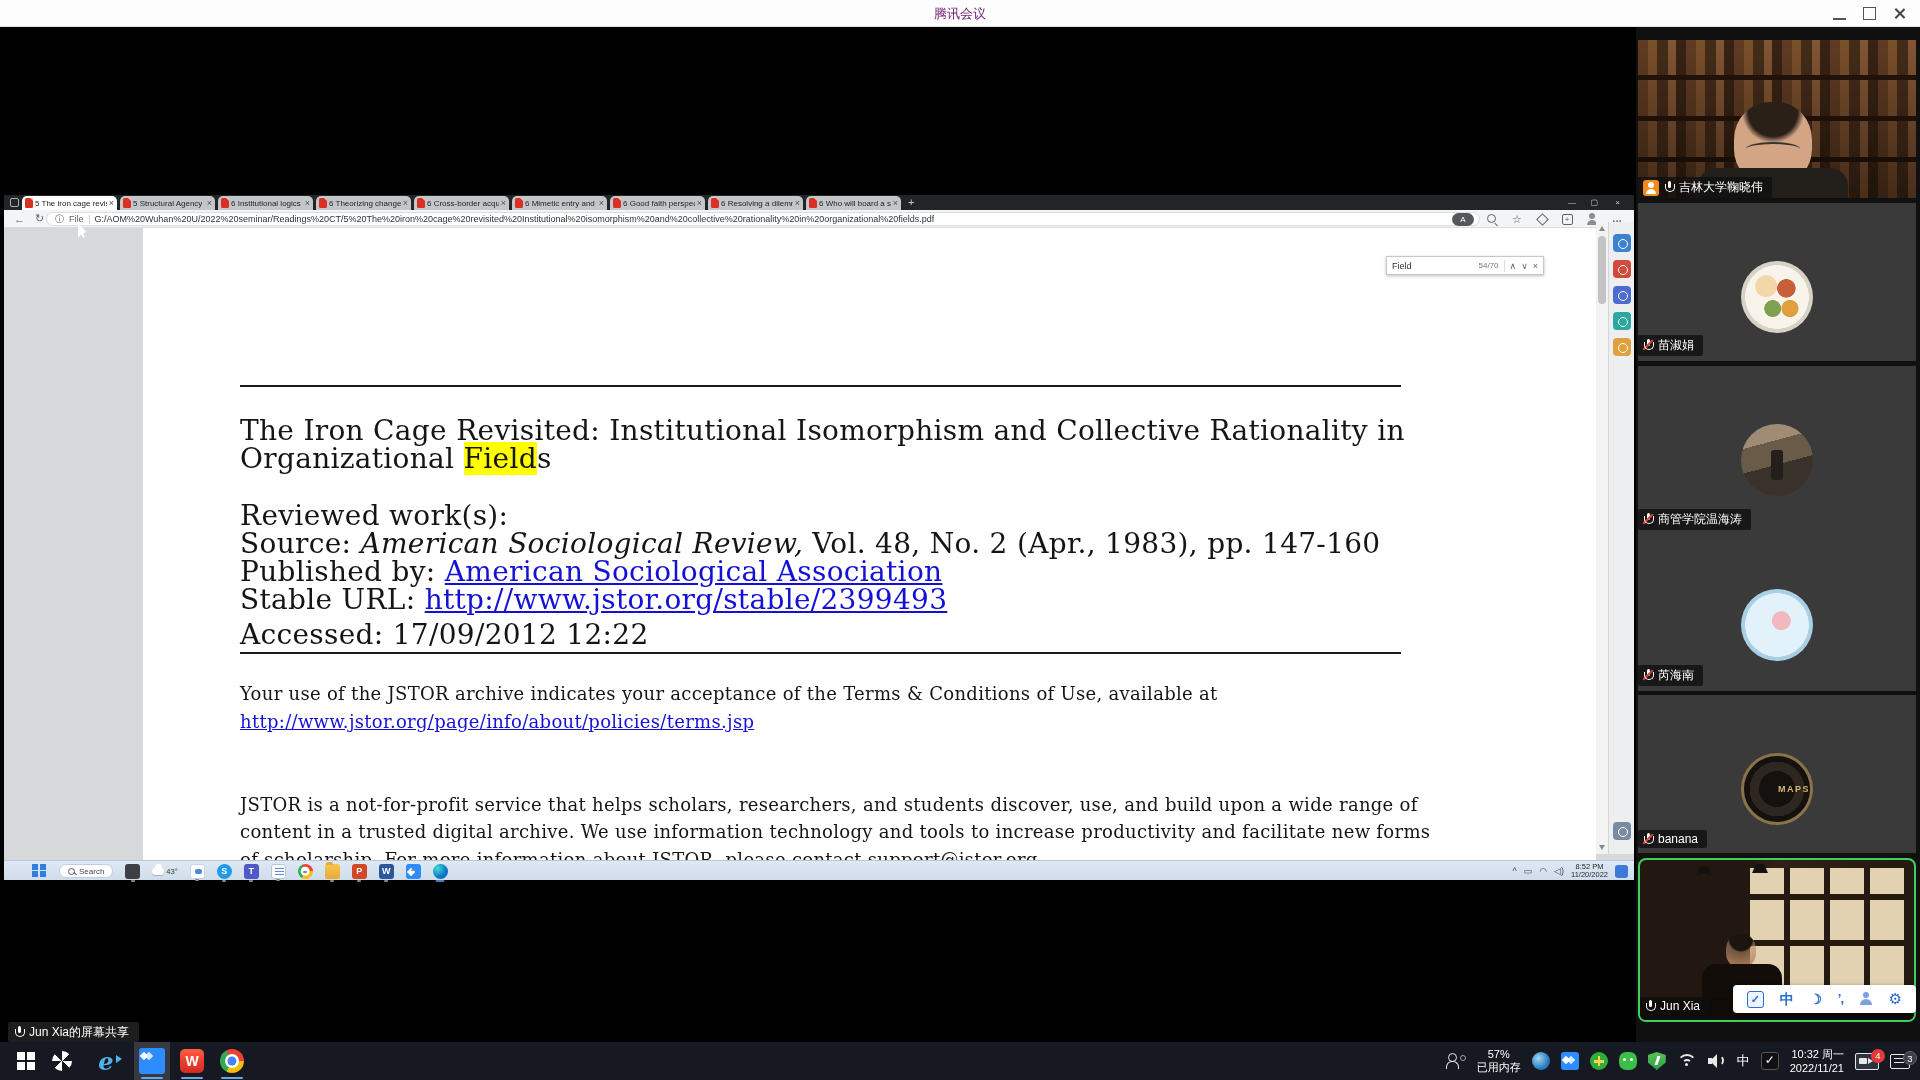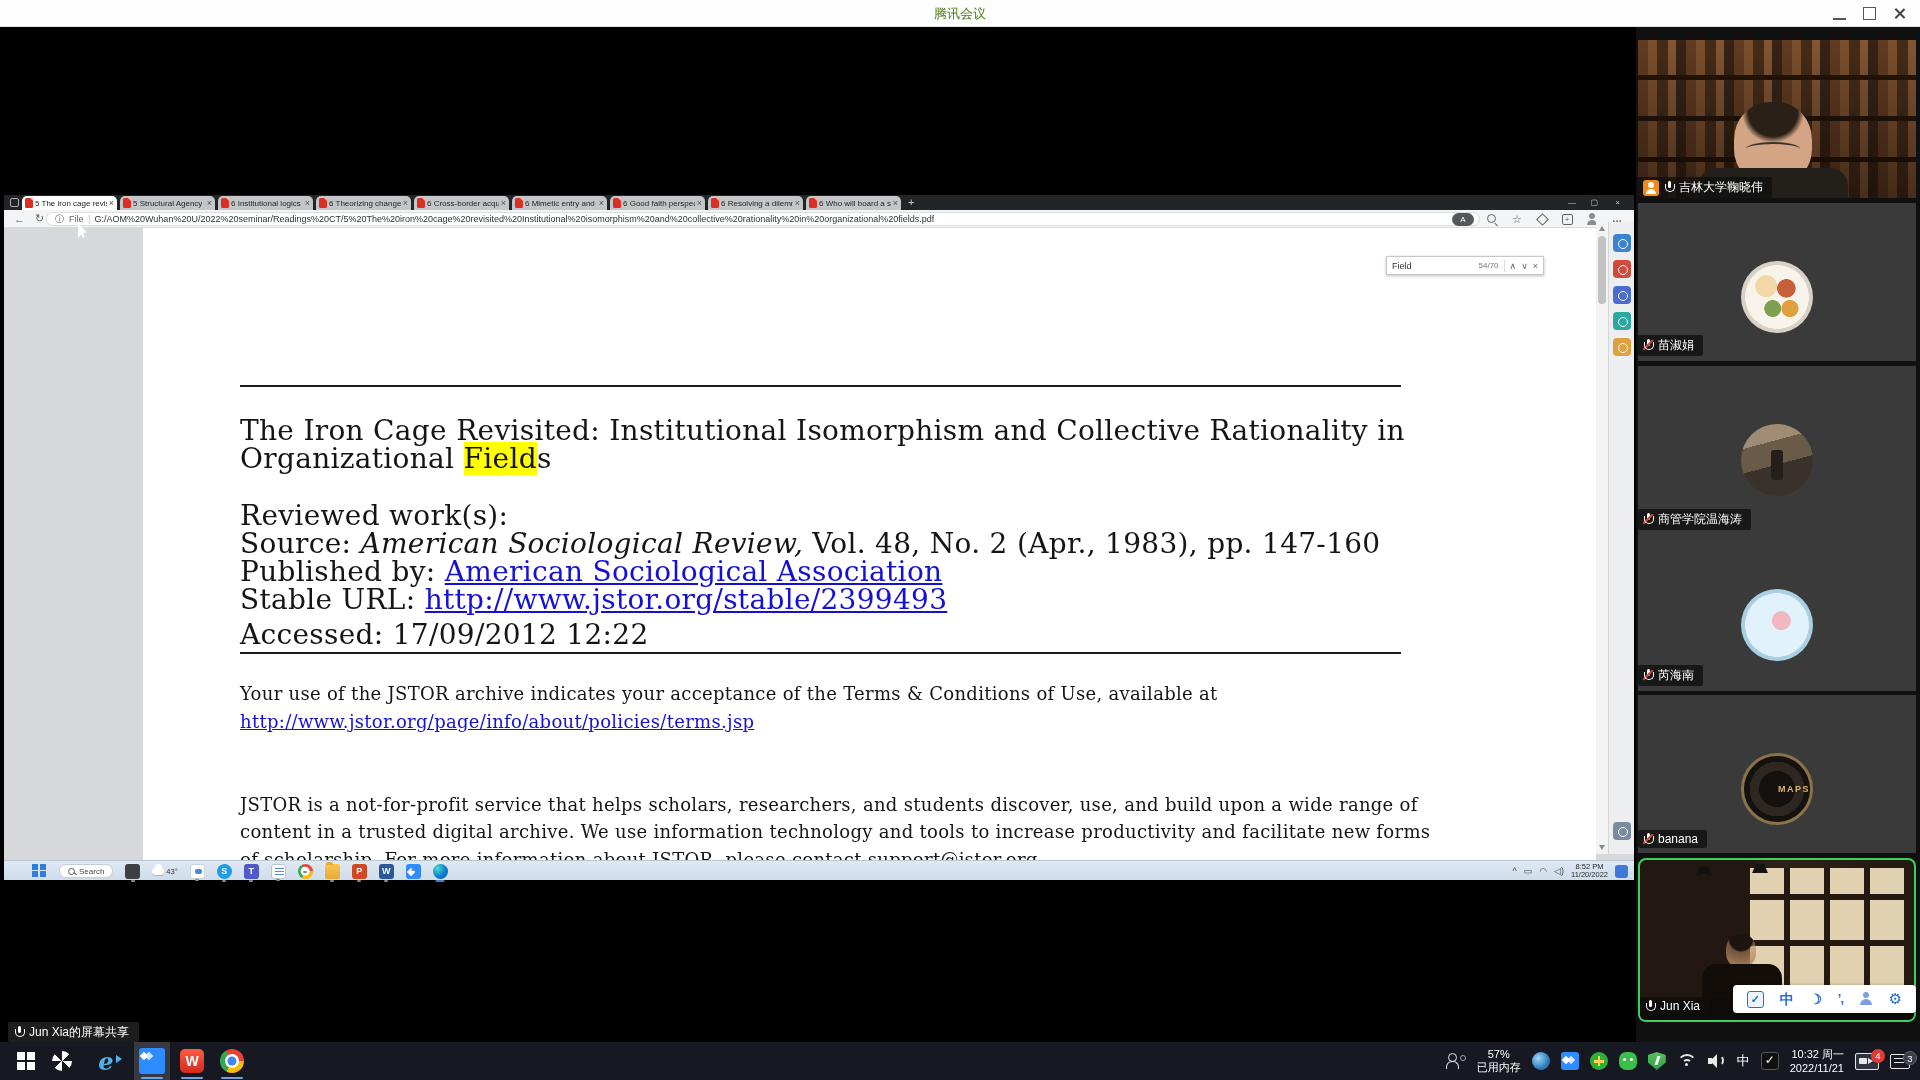--- a/index.html
+++ b/index.html
@@ -2,21 +2,21 @@
 <html><head>
 <meta charset="utf-8">
 <style>
   *{box-sizing:border-box;margin:0;padding:0}
   html,body{width:1920px;height:1080px;background:#000;font-family:"Liberation Sans",sans-serif;overflow:hidden}
   #screen{position:relative;width:1920px;height:1080px;background:#000}
   .abs{position:absolute}
 
   
   .titlebar{left:0;top:0;width:1920px;height:27px;background:#fdfdfd;border-bottom:1px solid #e3e3e3}
-  .titlebar .wtitle{position:absolute;left:0;right:0;top:5px;text-align:center;font-size:13px;color:#4d7c0f}
+  .titlebar .wtitle{position:absolute;left:0;right:0;top:5px;text-align:center;font-size:13px;color:#701a75}
   .wc{position:absolute;top:7px;width:13px;height:13px}
   .wc-min{right:74px;border-bottom:2px solid #555}
   .wc-max{right:44px;border:1.5px solid #555}
   .wc-close{right:14px}
   .wc-close::before,.wc-close::after{content:"";position:absolute;left:6px;top:0;width:1.6px;height:13px;background:#444}
   .wc-close::before{transform:rotate(45deg)}.wc-close::after{transform:rotate(-45deg)}
 
   
   .stage{left:0;top:27px;width:1636px;height:1015px;background:#000}
 

